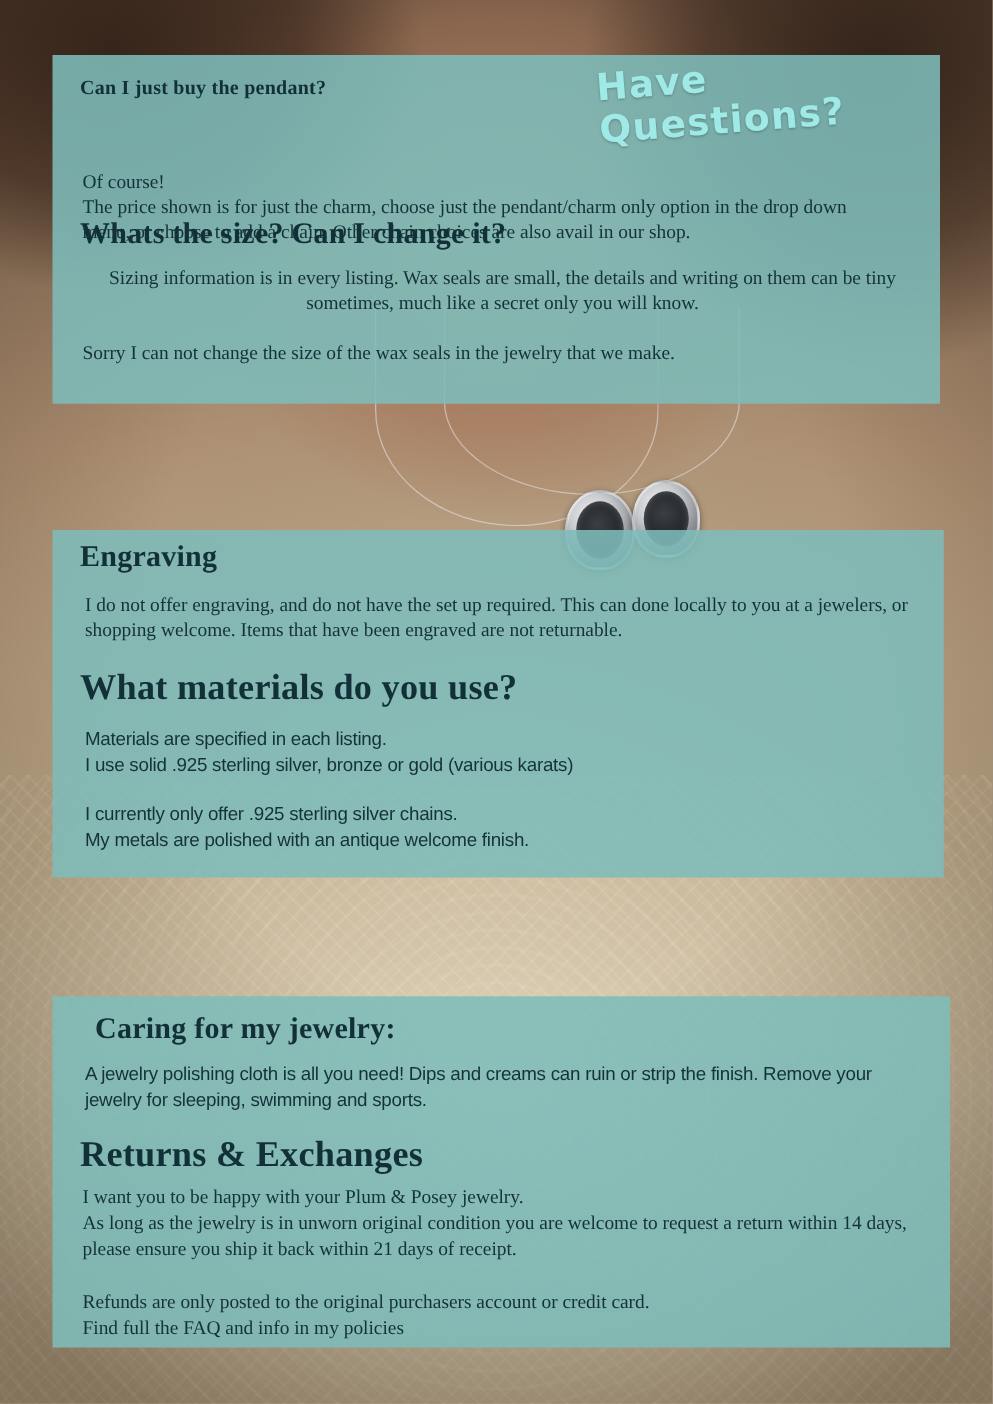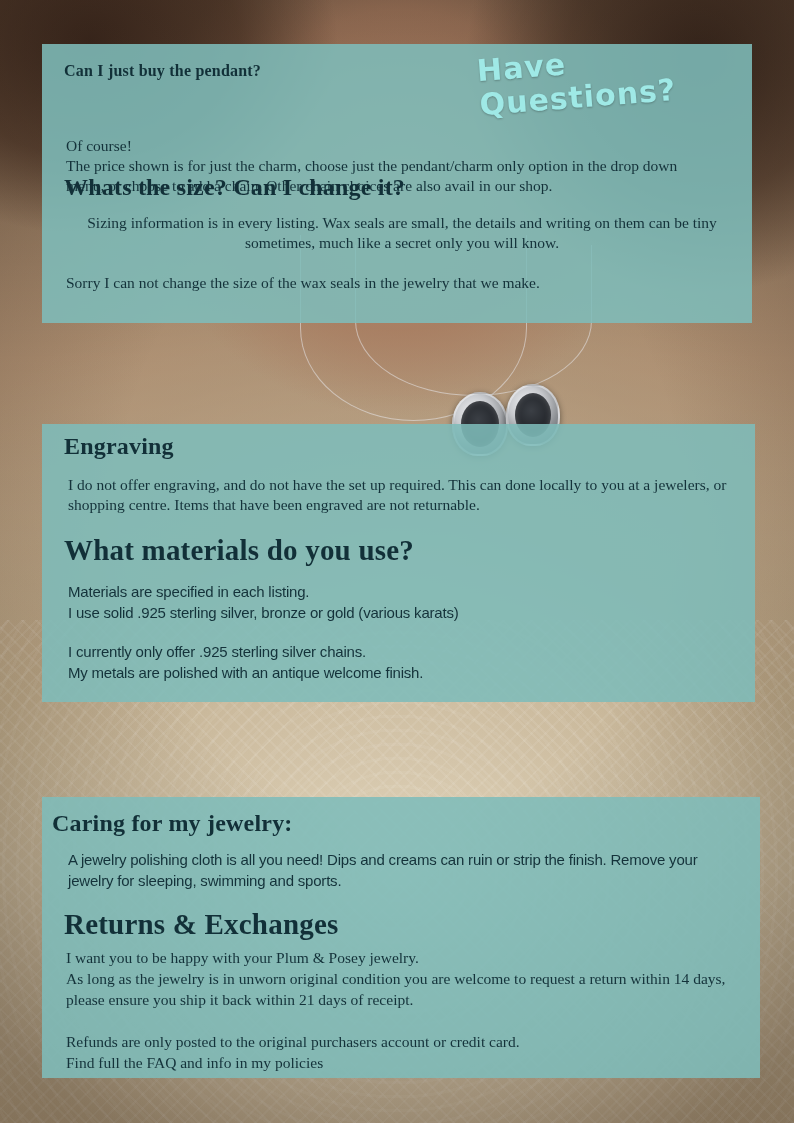--- a/index.html
+++ b/index.html
@@ -124,21 +124,21 @@
   .headline .l2 { display: inline-block; }
 
   
   .p2-title1 { left: 64px; top: 433px; font-size: 24px; position: absolute; }
   .p2-body1  { left: 68px; top: 475px; width: 680px; font-size: 15.5px; line-height: 20px; position: absolute; }
   .p2-title2 { left: 64px; top: 534px; font-size: 29px; position: absolute; }
   .p2-body2  { left: 68px; top: 581px; width: 680px; font-size: 15px; line-height: 21px; position: absolute; }
   .p2-body3  { left: 68px; top: 641px; width: 680px; font-size: 15px; line-height: 21px; position: absolute; }
 
   
-  .p3-title1 { left: 52px; top: 810px; font-size: 24px; position: absolute; }
+  .p3-title1 { left: 76px; top: 810px; font-size: 24px; position: absolute; }
   .p3-body1  { left: 68px; top: 849px; width: 670px; font-size: 15px; line-height: 21px; position: absolute; }
   .p3-title2 { left: 64px; top: 908px; font-size: 29px; position: absolute; }
   .p3-body2  { left: 66px; top: 947px; width: 670px; font-size: 15.5px; line-height: 21px; position: absolute; }
   .p3-body3  { left: 66px; top: 1031px; width: 670px; font-size: 15.5px; line-height: 21px; position: absolute; }
 </style>
 </head>
 <body>
 
 <div id="photo-bg"></div>
 <div id="photo-lace"></div>
@@ -161,21 +161,21 @@
 
 <h2 class="q-title p1-title1">Can I just buy the pendant?</h2>
 <p class="q-body p1-body1" style="white-space:pre-line;margin-top:36px;">Of course!
 The price shown is for just the charm, choose just the pendant/charm only option in the drop down menu, or choose to add a chain.  Other chain choices are also avail in our shop.</p>
 
 <h2 class="q-title p1-title2">Whats the size? Can I change it?</h2>
 <p class="q-body p1-body2" style="white-space:pre-line;">Sizing information is in every listing. Wax seals are small, the details and writing on them can be tiny sometimes, much like a secret only you will know.</p>
 <p class="q-body p1-body3" style="white-space:pre-line;">Sorry I can not change the size of the wax seals in the jewelry that we make.</p>
 
 <h2 class="q-title p2-title1">Engraving</h2>
-<p class="q-body p2-body1" style="white-space:pre-line;">I do not offer engraving, and do not have the set up required.  This can done locally to you at a jewelers, or shopping centre.  Items that have been engraved are not returnable.</p>
+<p class="q-body p2-body1" style="white-space:pre-line;">I do not offer engraving, and do not have the set up required.  This can done locally to you at a jewelers, or shopping welcome.  Items that have been engraved are not returnable.</p>
 
 <h2 class="q-title p2-title2">What materials do you use?</h2>
 <p class="q-body mono p2-body2" style="white-space:pre-line;">Materials are specified in each listing.
 I use solid .925 sterling silver, bronze or gold (various karats)</p>
 <p class="q-body mono p2-body3" style="white-space:pre-line;">I currently only offer .925 sterling silver chains.
 My metals are polished with an antique welcome finish.</p>
 
 <h2 class="q-title p3-title1">Caring for my jewelry:</h2>
 <p class="q-body mono p3-body1" style="white-space:pre-line;">A jewelry polishing cloth is all you need!  Dips and creams can ruin or strip the finish.  Remove your jewelry for sleeping, swimming and sports.</p>
 

